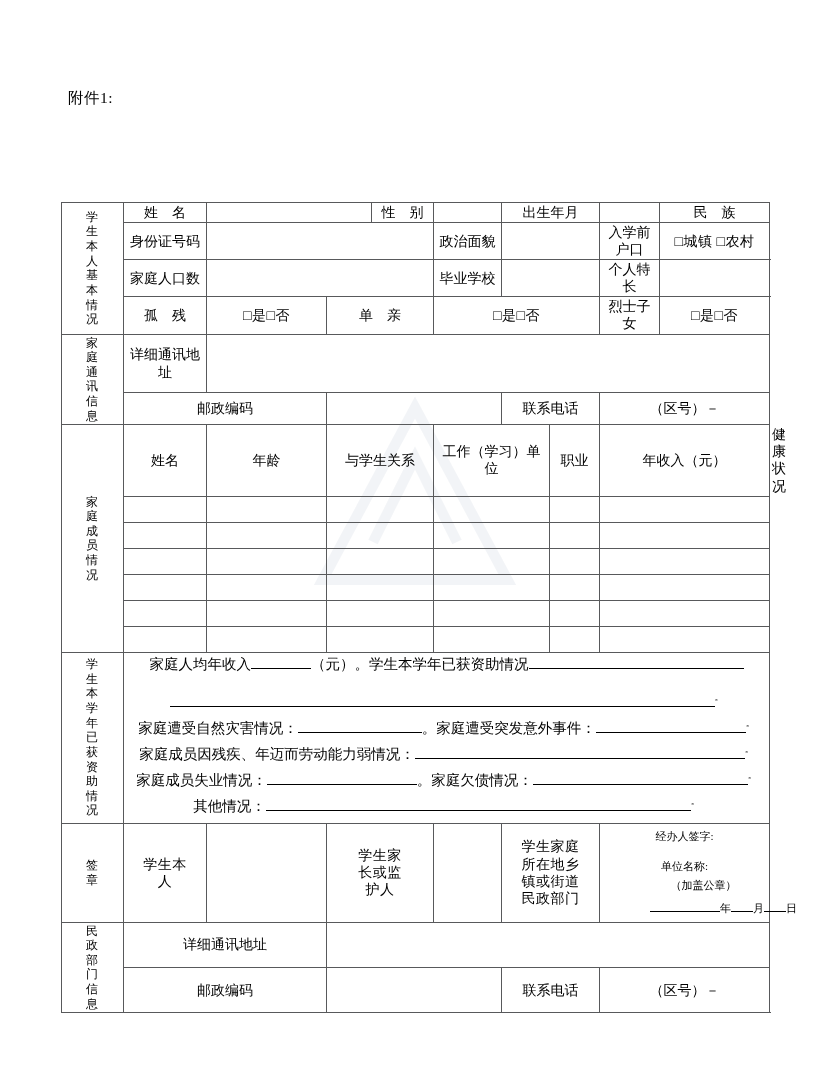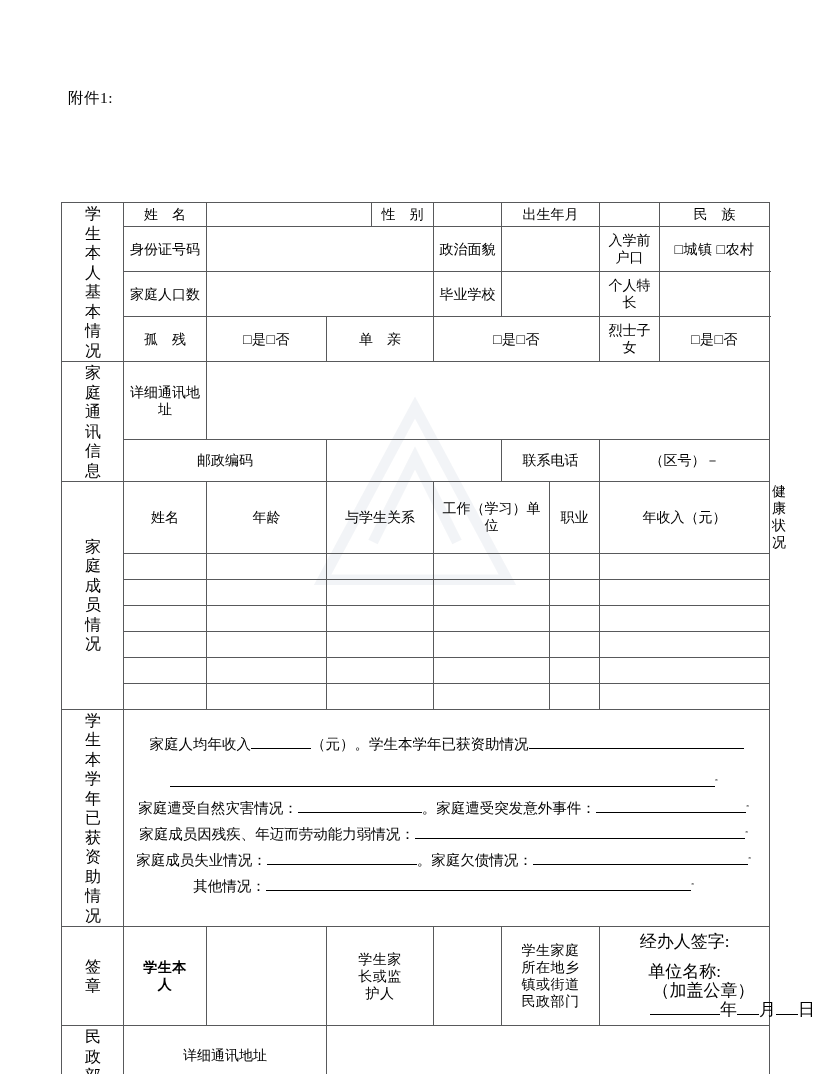--- a/index.html
+++ b/index.html
@@ -85,21 +85,21 @@
     font-size: 14px;
   }
   table.form td {
     border: 1px solid #58595b;
     text-align: center;
     vertical-align: middle;
     padding: 1px 2px;
     line-height: 1.22;
   }
   td.vlabel {
-    font-size: 16px;
+    font-size: 12px;
     line-height: 1.18;
     padding: 2px 1px;
     width: 34px;
   }
   td.vlabel .vtxt {
     display: block;
     width: 15px;
     margin: 0 auto;
     word-break: break-all;
     letter-spacing: 1px;
@@ -138,21 +138,21 @@
   .f330 { width: 330px; }
   .f425 { width: 425px; }
   .f545 { width: 545px; }
   .tiny { font-size: 9px; vertical-align: top; }
 
   
   td.sigbox {
     text-align: left;
     vertical-align: top;
     padding: 8px 6px 6px 10px;
-    font-size: 17px;
+    font-size: 11px;
     line-height: 1.0;
   }
   td.sigbox .r1 { display:block; height: 30px; }
   td.sigbox .r2 { display:block; height: 19px; }
   td.sigbox .r3 { display:block; height: 19px; padding-left: 38px; }
   td.sigbox .r4 { display:block; padding-left: 48px; white-space: nowrap; }
   .dblank { display:inline-block; border-bottom:1px solid #000; height:13px; }
   .d70 { width: 70px; }
   .d22 { width: 22px; }
 </style>
@@ -321,21 +321,21 @@
         <span class="ln"><span>家庭成员失业情况：</span><span class="fill f150"></span><span>。家庭欠债情况：</span><span class="fill f215"></span><span class="tiny">。</span></span>
         <span class="ln"><span>其他情况：</span><span class="fill f425"></span><span class="tiny">。</span></span>
       </td>
     </tr>
 
     <tr>
       <td class="vlabel" style="height:96px">
         <span class="vtxt">签章</span>
       </td>
       <td class="hlabel-2">
-        <span style="display:block;width:48px;margin:0 auto;word-break:break-all;font-weight:bold;">学生本人</span>
+        <span style="display:block;width:48px;margin:0 auto;word-break:break-all;">学生本人</span>
       </td>
       <td class="blank"></td>
       <td class="hlabel-2" colspan="2">
         <span style="display:block;width:48px;margin:0 auto;word-break:break-all;">学生家长或监护人</span>
       </td>
       <td class="blank"></td>
       <td class="hlabel-2" colspan="2">
         <span style="display:block;width:58px;margin:12px auto;word-break:break-all;text-align:center;">学生家庭所在地乡镇或街道民政部门</span>
       </td>
       <td class="sigbox" colspan="2">

